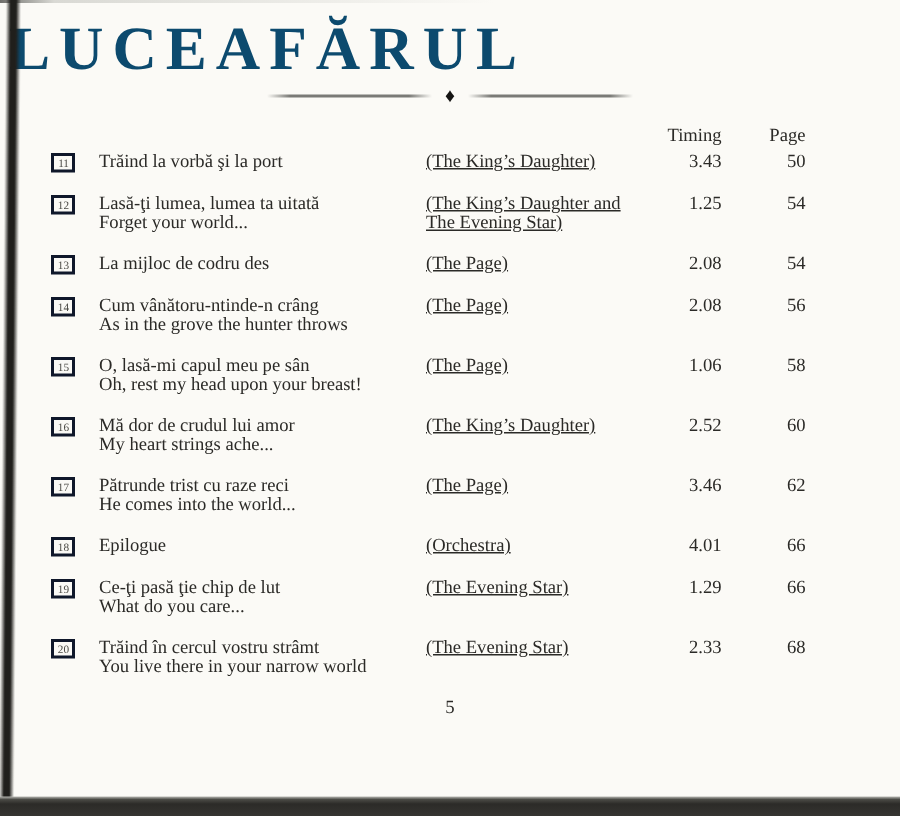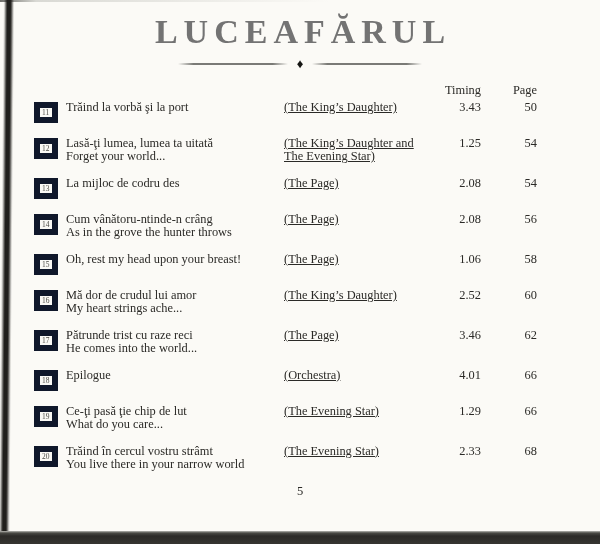--- a/index.html
+++ b/index.html
@@ -11,35 +11,35 @@
   }
   .edge-top{position:absolute;top:0;left:0;width:100%;height:2px;
     background:linear-gradient(90deg,#6f6f6b 0,#d9d9d4 6%,rgba(217,217,212,0) 55%);}
   .edge-left{position:absolute;left:4px;top:-4px;width:10px;height:556px;
     background:linear-gradient(90deg,rgba(40,40,38,0) 0%,#201f1c 32%,#201f1c 68%,rgba(40,40,38,0) 100%);
     transform:rotate(0.5deg);transform-origin:top center;filter:blur(0.4px);}
   .edge-bottom{position:absolute;left:0;bottom:0;width:600px;height:13px;
     background:linear-gradient(180deg,#b8b8b3 0,#4a4a45 2px,#2c2b28 5px,#363531 100%);}
   .content{position:absolute;inset:0;padding-top:14px;}
   .album-title{
-    margin:0;text-align:center;font-size:34px;line-height:36px;
-    font-weight:700;letter-spacing:6px;padding-left:6px;color:#737373;
+    margin:0;text-align:left;font-size:41px;line-height:36px;
+    font-weight:700;letter-spacing:6px;padding-left:6px;color:#0c4a6e;
   }
   .divider{display:flex;align-items:center;justify-content:center;gap:9px;margin-top:7px;height:13px;}
   .divider .line{width:110px;height:2px;
     background:linear-gradient(90deg,rgba(122,122,118,0),#7a7a76 14%,#7a7a76 86%,rgba(122,122,118,0));}
   .divider .diamond{font-size:13px;line-height:13px;color:#151513;}
   .toc{margin:14px 0 12px 34px;width:503px;font-size:12.4px;line-height:13px;}
   .grid-row{display:grid;grid-template-columns:32px 218px 156px 41px 56px;align-items:start;}
   .thead .h{text-align:right;}
   .rows{margin-top:4px;}
   .row{margin-bottom:14px;}
   .numbox{
-    display:inline-block;border:6px solid #0f172a;color:#4b4a45;background:#faf9f5;
-    font-size:7.5px;line-height:9px;padding:0 2px;min-width:8px;text-align:left;margin-top:1px;
+    display:inline-block;border:2px solid #0f172a;color:#4b4a45;background:#faf9f5;
+    font-size:7.5px;line-height:9px;padding:0 2px;min-width:8px;text-align:right;margin-top:1px;
   }
   .cell-perf{white-space:pre-line;text-decoration:underline;}
   .cell-timing,.cell-page{text-align:right;}
   .folio{text-align:center;font-size:12.5px;line-height:13px;margin-top:6px;}
 </style>
 </head>
 <body>
 
 <div class="scan">
   <div class="edge-top"></div>
@@ -97,20 +97,21 @@
               <div class="ro">Cum vânătoru-ntinde-n crâng</div>
               <div class="en">As in the grove the hunter throws</div>
             </div>
             <div class="cell-perf">(The Page)</div>
             <div class="cell-timing">2.08</div>
             <div class="cell-page">56</div>
           </div>
           <div class="grid-row row">
             <div class="cell-num"><span class="numbox">15</span></div>
             <div class="cell-titles">
+              <div class="ro">O, lasă-mi capul meu pe sân</div>
               <div class="en">Oh, rest my head upon your breast!</div>
             </div>
             <div class="cell-perf">(The Page)</div>
             <div class="cell-timing">1.06</div>
             <div class="cell-page">58</div>
           </div>
           <div class="grid-row row">
             <div class="cell-num"><span class="numbox">16</span></div>
             <div class="cell-titles">
               <div class="ro">Mă dor de crudul lui amor</div>

